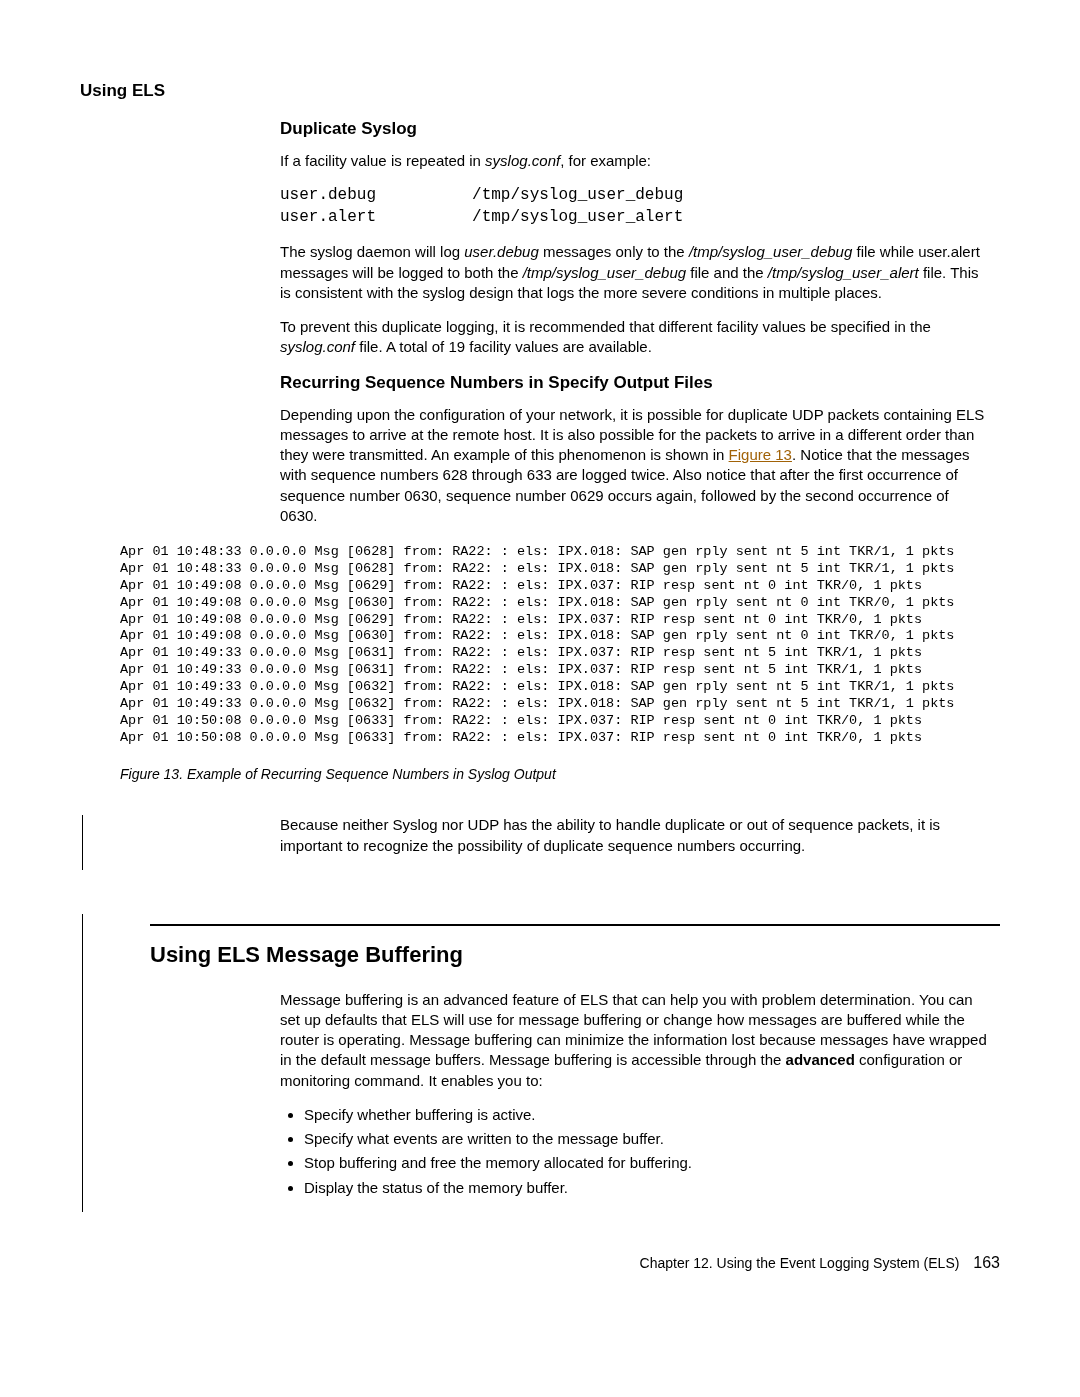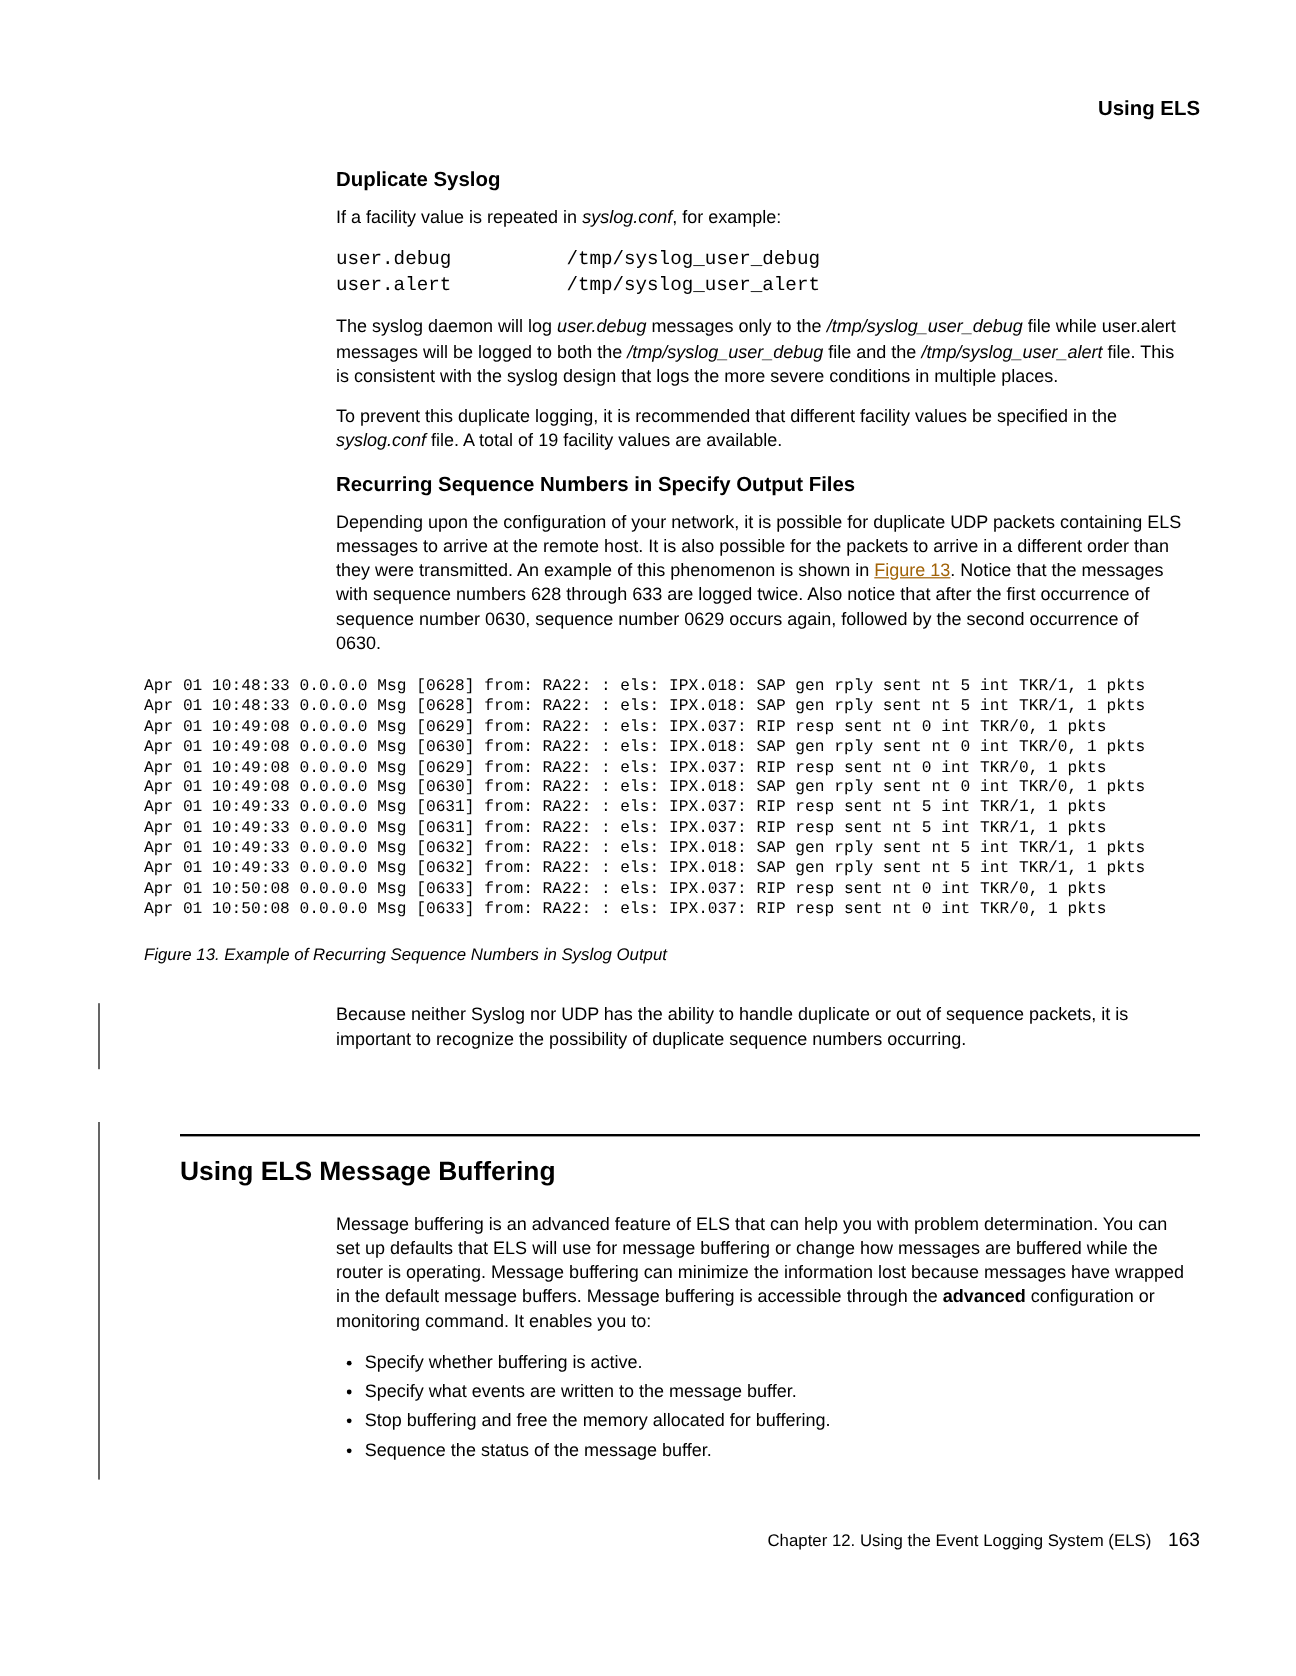--- a/index.html
+++ b/index.html
@@ -7,24 +7,23 @@
     font-size: 15px;
     color: #000;
     background: #fff;
     margin: 0;
     padding: 80px 80px 40px 80px;
     line-height: 1.35;
     width: 1080px;
     box-sizing: border-box;
   }
   .right-header {
-    text-align: right;
     font-weight: bold;
     font-size: 17px;
-    margin-bottom: 36px;
+    margin-bottom: 15px;
   }
   .indent-block {
     margin-left: 200px;
     margin-right: 10px;
   }
   h3 {
     font-size: 17px;
     font-weight: bold;
     margin: 0 0 10px 0;
   }
@@ -145,21 +144,21 @@
     <hr class="sep">
     <h2>Using ELS Message Buffering</h2>
     <div class="indent-block" style="margin-left:170px;">
       <p>
         <span>Message buffering is an advanced feature of ELS that can help you with problem determination. You can set up defaults that ELS will use for message buffering or change how messages are buffered while the router is operating. Message buffering can minimize the information lost because messages have wrapped in the default message buffers. Message buffering is accessible through the </span><span class="bold">advanced</span><span> configuration or monitoring command. It enables you to:</span>
       </p>
       <ul>
         <li>Specify whether buffering is active.</li>
         <li>Specify what events are written to the message buffer.</li>
         <li>Stop buffering and free the memory allocated for buffering.</li>
-        <li>Sequence the status of the message buffer.</li>
+        <li>Display the status of the memory buffer.</li>
       </ul>
     </div>
   </div>
 </div>
 
 <div class="footer">
   <span>Chapter 12. Using the Event Logging System (ELS)</span>
   <span class="pnum">163</span>
 </div>
 

